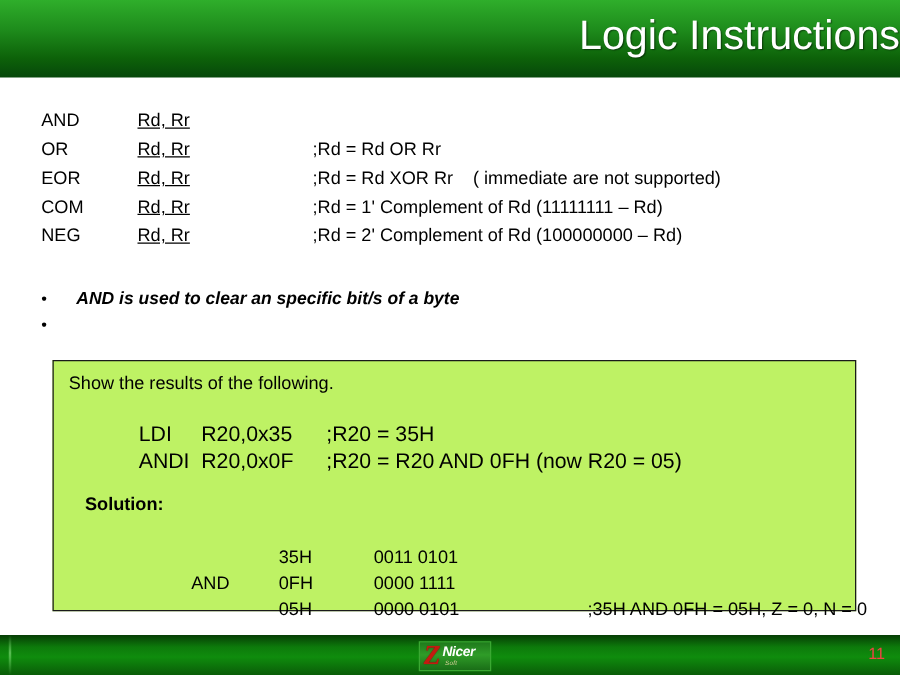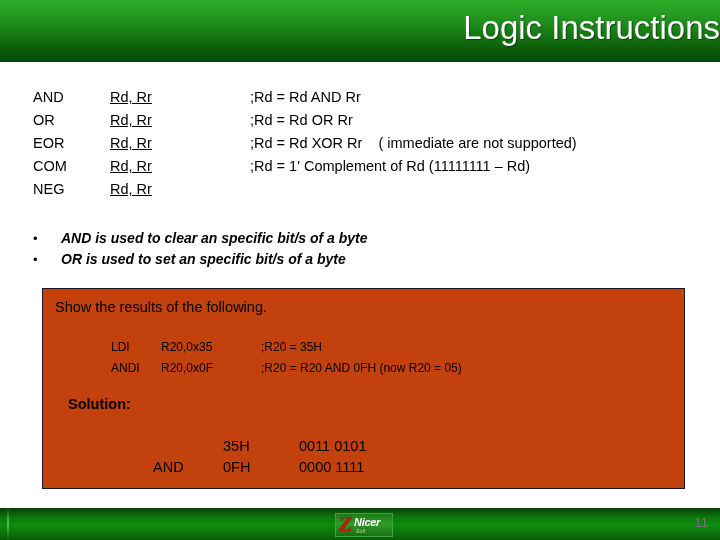--- a/index.html
+++ b/index.html
@@ -77,41 +77,41 @@
     font-weight: bold;
     font-style: italic;
     font-size: 14px;
   }
 
   
   #example-box {
     position: absolute;
     left: 42px; top: 288px;
     width: 643px; height: 201px;
-    background: #c2410c;
+    background: #bef264;
     border: 1px solid #1a1a1a;
     box-sizing: border-box;
   }
   #example-prompt {
     position: absolute;
     left: 12px; top: 10px;
     font-size: 14.5px;
     white-space: nowrap;
   }
 
   #code-block {
     position: absolute;
     left: 0px; top: 48px;
     width: 643px;
   }
   .code-row {
     position: relative;
     height: 21px;
     line-height: 21px;
-    font-size: 12px;
+    font-size: 17px;
     white-space: nowrap;
     padding-left: 46px;
   }
   .code-op      { position: absolute; left: 68px; }
   .code-args    { position: absolute; left: 118px; }
   .code-comment { position: absolute; left: 218px; }
 
   #solution-label {
     position: absolute;
     left: 25px; top: 107px;
@@ -149,21 +149,21 @@
   #footer-left-accent {
     position: absolute;
     left: 7px; top: 508px;
     width: 2px; height: 32px;
     background: linear-gradient(to bottom, rgba(120,220,110,0.0) 0%, rgba(150,235,140,0.55) 45%, rgba(120,220,110,0.0) 100%);
   }
   #page-number {
     position: absolute;
     right: 12px; top: 515px;
     font-size: 13px;
-    color: #737373;
+    color: #ef4444;
     white-space: nowrap;
   }
 
   
   #logo-badge {
     position: absolute;
     left: 335px; top: 513px;
     width: 58px; height: 24px;
     background: linear-gradient(to bottom, #1f7a1c 0%, #2f9c28 45%, #1a6e17 100%);
     border: 1px solid #3aa832;
@@ -206,21 +206,21 @@
 
 <div id="title-banner">
   <div id="title-text">Logic Instructions</div>
 </div>
 
 <div id="instruction-table">
 
   <div class="instr-row">
     <span class="col-mnemonic">AND</span>
     <span class="col-operands">Rd, Rr</span>
-    <span class="col-comment"><span>;Rd = Rd AND Rr</span><span class="col-note"></span></span>
+    <span class="col-comment"><span class="col-note"></span></span>
   </div>
 
   <div class="instr-row">
     <span class="col-mnemonic">OR</span>
     <span class="col-operands">Rd, Rr</span>
     <span class="col-comment"><span>;Rd = Rd OR Rr</span><span class="col-note"></span></span>
   </div>
 
   <div class="instr-row">
     <span class="col-mnemonic">EOR</span>
@@ -230,33 +230,32 @@
 
   <div class="instr-row">
     <span class="col-mnemonic">COM</span>
     <span class="col-operands">Rd, Rr</span>
     <span class="col-comment"><span>;Rd = 1' Complement of Rd (11111111 – Rd)</span><span class="col-note"></span></span>
   </div>
 
   <div class="instr-row">
     <span class="col-mnemonic">NEG</span>
     <span class="col-operands">Rd, Rr</span>
-    <span class="col-comment"><span class="col-note"></span></span>
+    <span class="col-comment"><span>;Rd = 2' Complement of Rd (100000000 – Rd)</span><span class="col-note"></span></span>
   </div>
 
 </div>
 
 <div id="bullet-list">
   <div class="bullet-row">
     <span class="bullet-mark">•</span>
     <span class="bullet-text">AND is used to clear an specific bit/s of a byte</span>
   </div>
   <div class="bullet-row">
     <span class="bullet-mark">•</span>
-    <span class="bullet-text">OR is used to set an specific bit/s of a byte</span>
   </div>
 </div>
 
 <div id="example-box">
 
   <div id="example-prompt">Show the results of the following.</div>
 
   <div id="code-block">
     <div class="code-row">
       <span class="code-op">LDI</span>
@@ -278,20 +277,26 @@
       <span class="calc-hex">35H</span>
       <span class="calc-bin">0011 0101</span>
       <span class="calc-note"></span>
     </div>
     <div class="calc-row">
       <span class="calc-oper">AND</span>
       <span class="calc-hex ruled">0FH</span>
       <span class="calc-bin ruled">0000 1111</span>
       <span class="calc-note"></span>
     </div>
+    <div class="calc-row">
+      <span class="calc-oper"></span>
+      <span class="calc-hex">05H</span>
+      <span class="calc-bin">0000 0101</span>
+      <span class="calc-note">;35H AND 0FH = 05H, Z = 0, N = 0</span>
+    </div>
   </div>
 
 </div>
 
 <div id="footer-bar"></div>
 <div id="footer-left-accent"></div>
 
 <div id="logo-badge">
   <span id="logo-z">Z</span>
   <span id="logo-name">Nicer</span>

